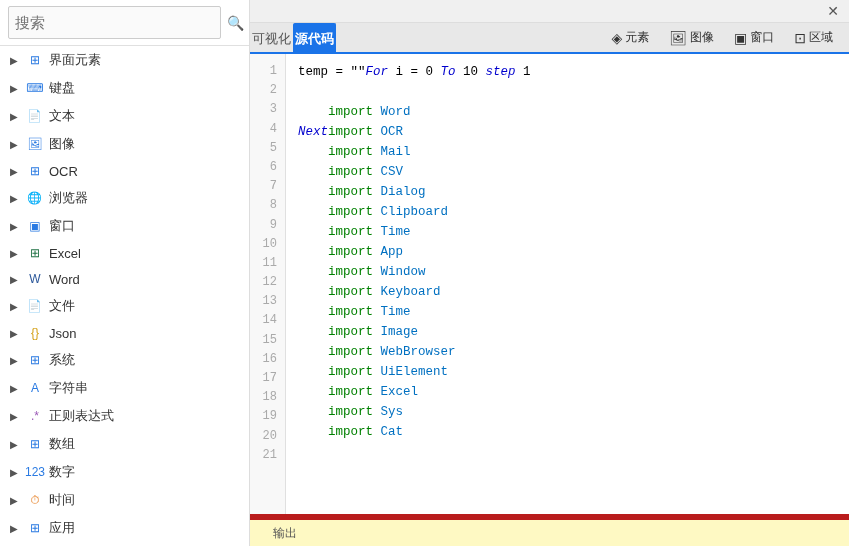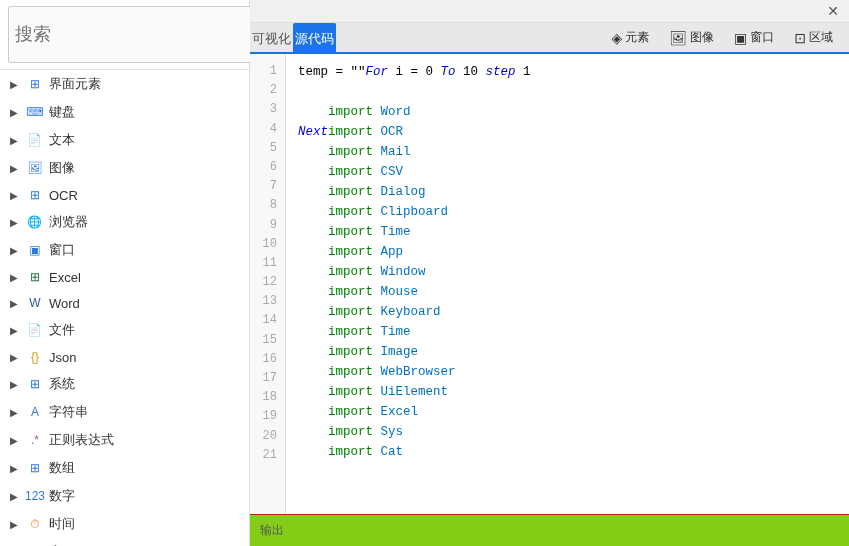--- a/index.html
+++ b/index.html
@@ -29,22 +29,22 @@
       border-bottom: 1px solid #e0e0e0;
       display: flex;
       align-items: center;
       background: #fff;
     }
 
     .search-input {
       flex: 1;
       border: 1px solid #ccc;
       border-radius: 2px;
-      padding: 17px 6px;
-      font-size: 18px;
+      padding: 7px 6px;
+      font-size: 15px;
       outline: none;
       background: #fafafa;
     }
 
     .search-icon-btn {
       margin-left: 4px;
       background: none;
       border: none;
       cursor: pointer;
       color: #888;
@@ -152,20 +152,21 @@
       border-bottom: none;
       margin-bottom: -2px;
       user-select: none;
     }
 
     .tab.active {
       background: #1a73e8;
       color: #fff;
       border-color: #1a73e8;
       border-radius: 2px 2px 0 0;
+      font-weight: bold;
     }
 
     .tab-group {
       display: flex;
       align-items: center;
       margin-left: auto;
       padding: 0 8px;
       gap: 4px;
     }
 
@@ -221,25 +222,25 @@
       white-space: pre;
       display: block;
     }    
     .kw-keyword { color: #0000cd; font-style: italic; }    
     .kw-green { color: #008000; }     
     .kw-blue { color: #0070c1; }
 
     
     .output-bar {
       height: 32px;
-      background: #84cc16;
-      border-top: 1px solid #b91c1c;
-      display: flex;
-      align-items: center;
-      padding: 0 10px;
+      background: #fef9c3;
+      border-top: 6px solid #b91c1c;
+      display: flex;
+      align-items: center;
+      padding: 0 23px;
       font-size: 12px;
       color: #555;
       flex-shrink: 0;
     }
 
     
     .sidebar-list::-webkit-scrollbar,
     .code-lines::-webkit-scrollbar { width: 6px; }
     .sidebar-list::-webkit-scrollbar-thumb,
     .code-lines::-webkit-scrollbar-thumb { background: #ccc; border-radius: 3px; }
@@ -414,21 +415,20 @@
 </span>
         <span class="code-line"><span class="kw-green">    import</span><span class="kw-blue"> Word</span></span>
         <span class="code-line"><span class="kw-keyword">Next</span><span class="kw-green">import</span><span class="kw-blue"> OCR</span></span>
         <span class="code-line"><span class="kw-green">    import</span><span class="kw-blue"> Mail</span></span>
         <span class="code-line"><span class="kw-green">    import</span><span class="kw-blue"> CSV</span></span>
         <span class="code-line"><span class="kw-green">    import</span><span class="kw-blue"> Dialog</span></span>
         <span class="code-line"><span class="kw-green">    import</span><span class="kw-blue"> Clipboard</span></span>
         <span class="code-line"><span class="kw-green">    import</span><span class="kw-blue"> Time</span></span>
         <span class="code-line"><span class="kw-green">    import</span><span class="kw-blue"> App</span></span>
         <span class="code-line"><span class="kw-green">    import</span><span class="kw-blue"> Window</span></span>
-        <span class="code-line"><span class="kw-green">    import</span><span class="kw-blue"> Mouse</span></span>
         <span class="code-line"><span class="kw-green">    import</span><span class="kw-blue"> Keyboard</span></span>
         <span class="code-line"><span class="kw-green">    import</span><span class="kw-blue"> Time</span></span>
         <span class="code-line"><span class="kw-green">    import</span><span class="kw-blue"> Image</span></span>
         <span class="code-line"><span class="kw-green">    import</span><span class="kw-blue"> WebBrowser</span></span>
         <span class="code-line"><span class="kw-green">    import</span><span class="kw-blue"> UiElement</span></span>
         <span class="code-line"><span class="kw-green">    import</span><span class="kw-blue"> Excel</span></span>
         <span class="code-line"><span class="kw-green">    import</span><span class="kw-blue"> Sys</span></span>
         <span class="code-line"><span class="kw-green">    import</span><span class="kw-blue"> Cat</span></span>
       </div>
   </div>

